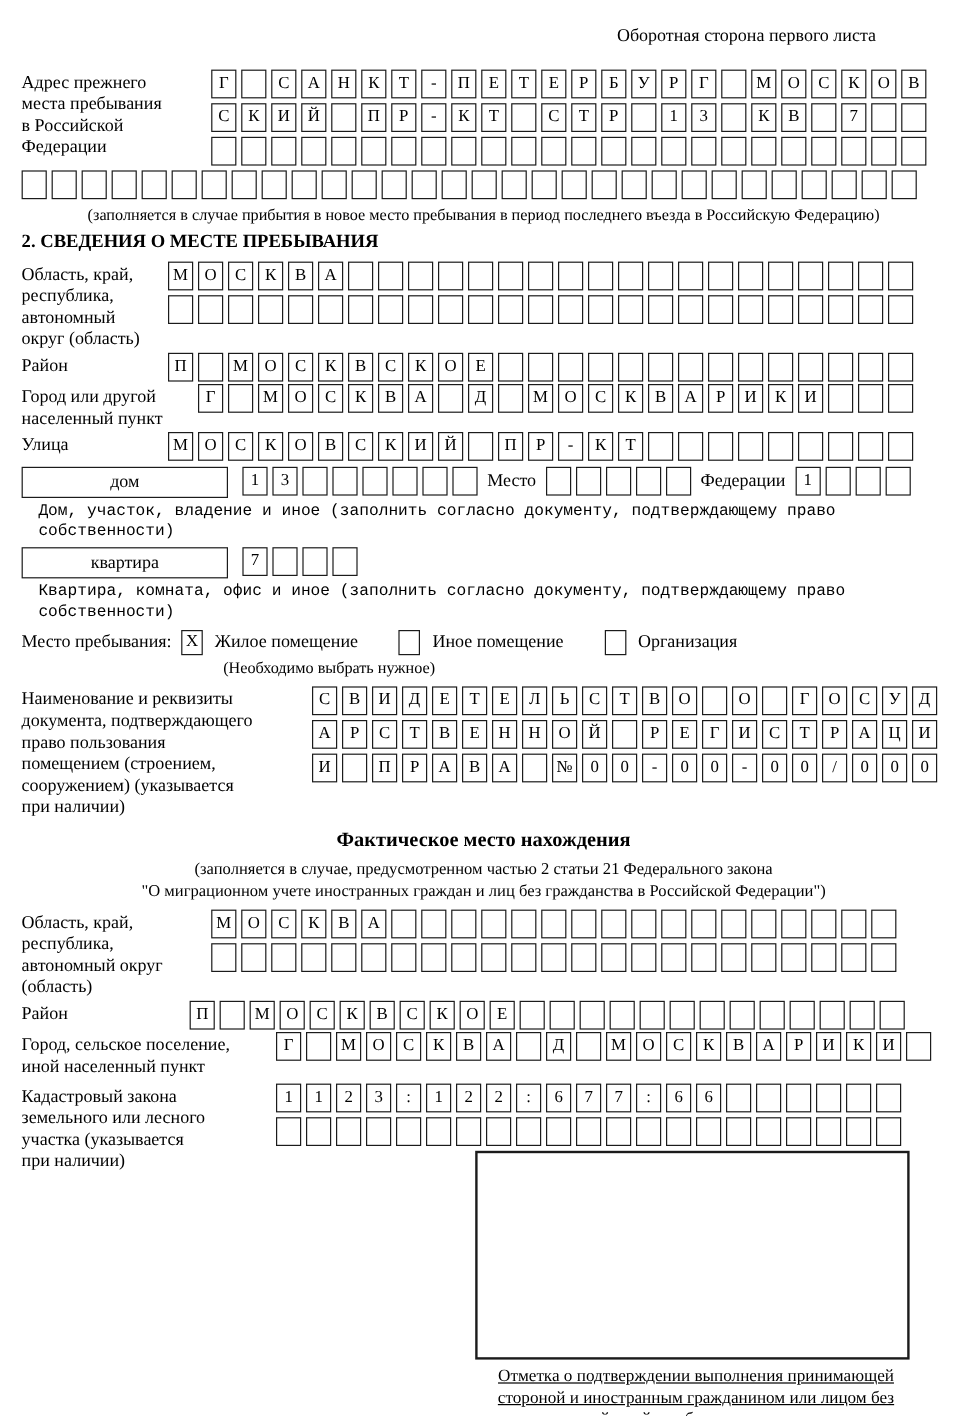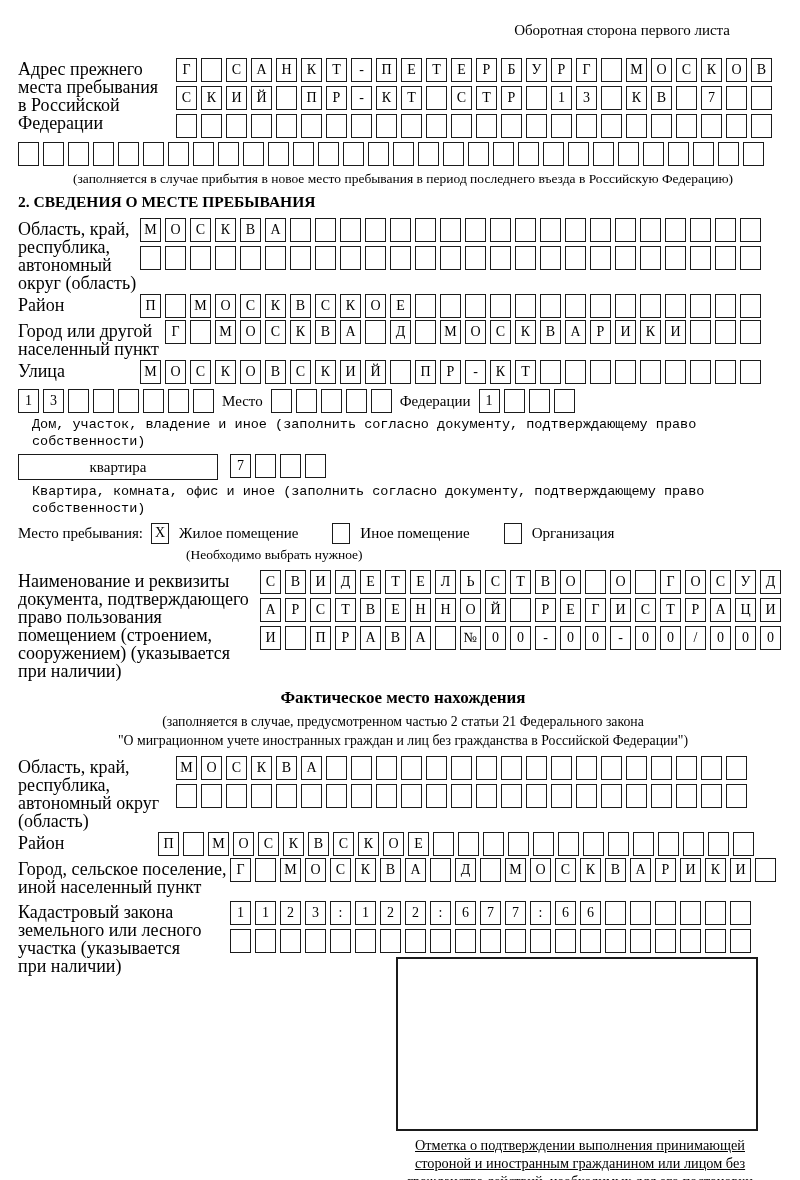--- a/index.html
+++ b/index.html
@@ -14,21 +14,21 @@
   
   .cells{display:flex;gap:4px;}
   .cell{
     flex:none;box-sizing:border-box;width:21px;height:24px;
     border:1.6px solid #1b1b1b;display:flex;align-items:center;justify-content:center;
     font-size:14px;line-height:1;
   }
   .cellcol{display:flex;flex-direction:column;gap:4px;}
 
   .frow{display:flex;align-items:flex-start;}
-  .flabel{flex:none;font-size:18px;line-height:18px;padding-top:2px;}
+  .flabel{flex:none;font-size:15px;line-height:18px;padding-top:2px;}
   .multiline{white-space:pre-line;}
 
   .w158{width:158px;} .w122{width:122px;} .w147{width:147px;} .w242{width:242px;}
   .w140{width:140px;} .w212{width:212px;}
 
   .block-prev{margin-top:18px;}
   .row4{margin-top:4px;}
   .caption{font-size:13.5px;line-height:17px;}
   .caption.center{text-align:center;margin-top:4px;}
   .caption.indent{margin:3px 0 0 14px;font-family:Liberation Mono, monospace;}
@@ -36,21 +36,21 @@
   .sec-title{margin-top:5px;text-align:left;font-weight:bold;font-size:15.5px;line-height:20px;}
   .block-region{margin-top:6px;}
   .frow.tight{margin-top:2px;}
 
   .house-row{display:flex;align-items:flex-start;margin-top:5px;}
   .named-box{
     box-sizing:border-box;border:1.6px solid #1b1b1b;height:26px;
     display:flex;align-items:center;justify-content:center;font-size:15px;flex:none;
   }
   .dom-box{width:172px;margin-right:12px;}
-  .kv-box{width:200px;margin-right:12px;}
+  .kv-box{width:172px;margin-right:12px;}
   .inline-label{flex:none;padding-top:4px;margin:0 8px;font-size:15px;}
   .apt-row{margin-top:4px;}
 
   .stay-row{display:flex;align-items:center;margin-top:5px;height:22px;}
   .stay-label{margin-right:8px;}
   .checkbox{
     flex:none;box-sizing:border-box;width:18px;height:21px;border:1.6px solid #1b1b1b;
     display:inline-flex;align-items:center;justify-content:center;font-size:14px;margin-right:10px;
   }
   .opt-label{margin-right:34px;}
@@ -349,20 +349,23 @@
         <div class="cell"></div>
         <div class="cell"></div>
         <div class="cell"></div>
         <div class="cell"></div>
         <div class="cell"></div>
         <div class="cell"></div>
       </div>
   </div>
 
   <div class="house-row">
+    <div class="named-box dom-box">
+      <span>дом</span>
+    </div>
     <div class="cells">
         <div class="cell">1</div>
         <div class="cell">3</div>
         <div class="cell"></div>
         <div class="cell"></div>
         <div class="cell"></div>
         <div class="cell"></div>
         <div class="cell"></div>
         <div class="cell"></div>
       </div>

